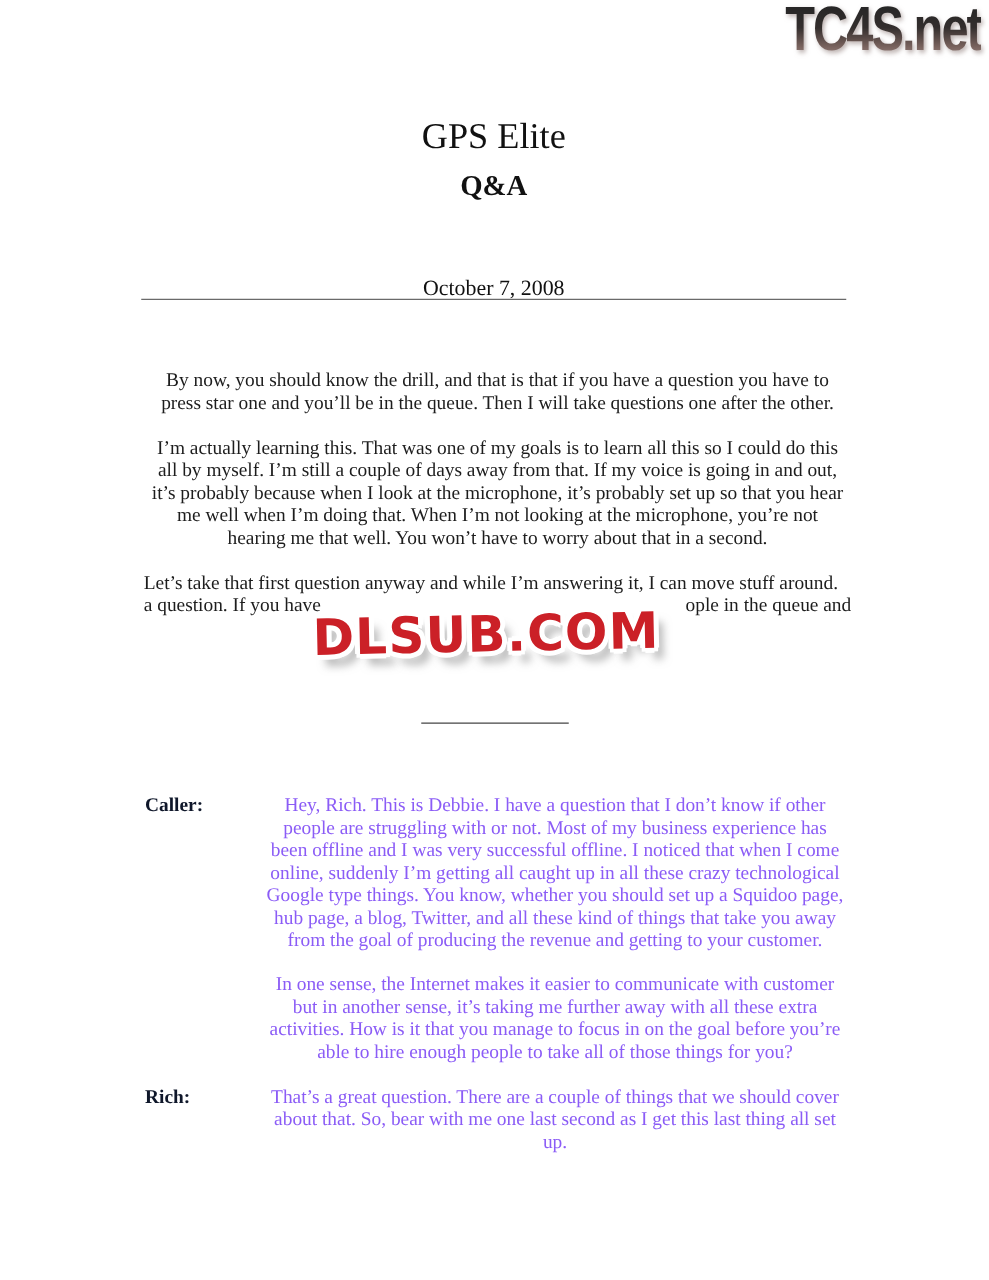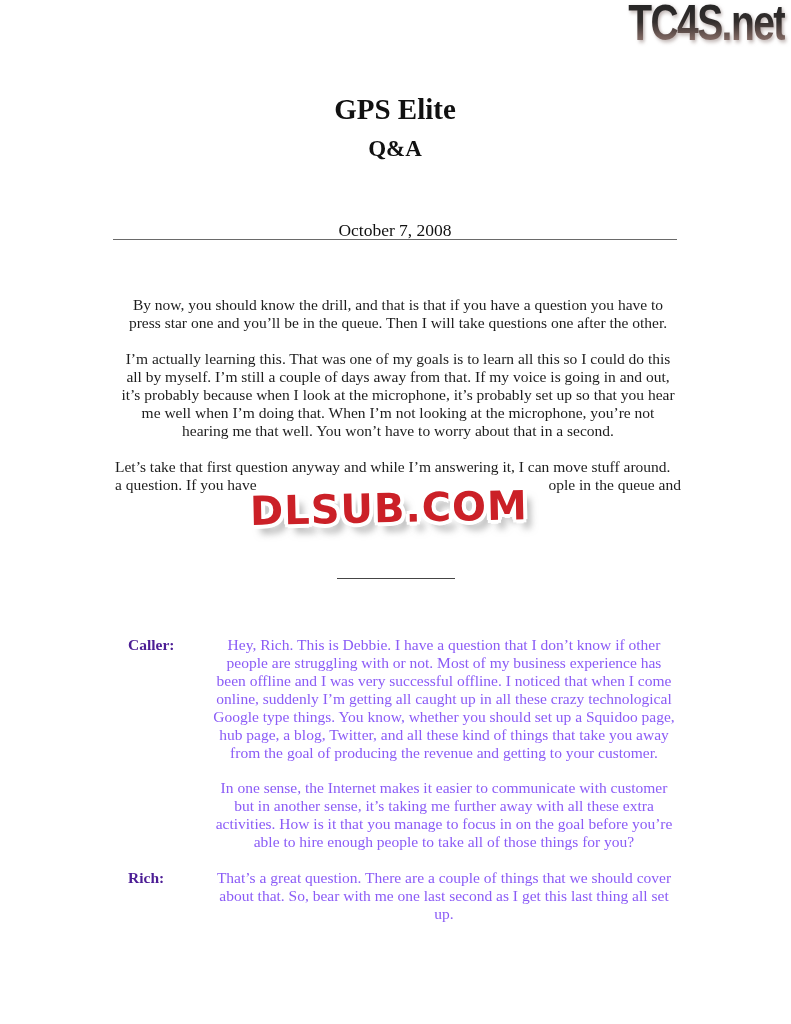--- a/index.html
+++ b/index.html
@@ -17,40 +17,40 @@
     font-weight:bold;font-size:50px;line-height:1;
     letter-spacing:-2px;
     transform:scaleX(0.78);transform-origin:100% 0;
     background:linear-gradient(180deg,#262626 12%,#332e2d 48%,#77615c 78%,#a18a85 100%);
     -webkit-background-clip:text;background-clip:text;
     color:#3a3230;-webkit-text-fill-color:transparent;
     filter:drop-shadow(2px 2px 2px rgba(130,110,105,0.55));
   }
   
   .title-wrap{position:absolute;left:113px;top:0;width:564px;text-align:center;color:#111;}
-  .page-title{position:absolute;left:0;top:94px;width:100%;font-size:29px;font-weight:bold;line-height:1.1;}
+  .page-title{position:absolute;left:0;top:94px;width:100%;font-size:29px;font-weight:normal;line-height:1.1;}
   .page-subtitle{position:absolute;left:0;top:136px;width:100%;font-size:23px;font-weight:bold;line-height:1.1;}
   .page-date{position:absolute;left:0;top:176px;width:100%;font-size:17.5px;line-height:1.2;margin-top:44px;}
   
   .top-rule{position:absolute;left:113px;top:239px;width:564px;height:0;border-top:1.3px solid #6a6a6a;}
   .short-rule{position:absolute;left:337px;top:578px;width:118px;height:0;border-top:1.4px solid #454545;}
   
   .body-text{
     position:absolute;left:115px;width:566px;
     font-size:15.5px;line-height:18px;color:#1d1d1d;
   }
   .lines{white-space:pre-line;text-align:center;}
   .p1{top:296px;}
   .p2{top:350px;}
   .p3{top:458px;}
   .p3 .split-line{display:flex;justify-content:space-between;align-items:center;}
   
   .speaker-label{
-    position:absolute;left:128px;width:88px;
-    font-size:15.5px;line-height:18px;font-weight:bold;color:#4c1d95;
+    position:absolute;left:116px;width:88px;
+    font-size:15.5px;line-height:18px;font-weight:bold;color:#0f172a;
   }
   .speaker-text{
     position:absolute;left:207px;width:474px;
     font-size:15.5px;line-height:18px;color:#8b5cf6;
   }
   .caller-label{top:636px;}
   .caller-p1{top:636px;}
   .caller-p2{top:779px;}
   .rich-label{top:869px;}
   .rich-p1{top:869px;}

